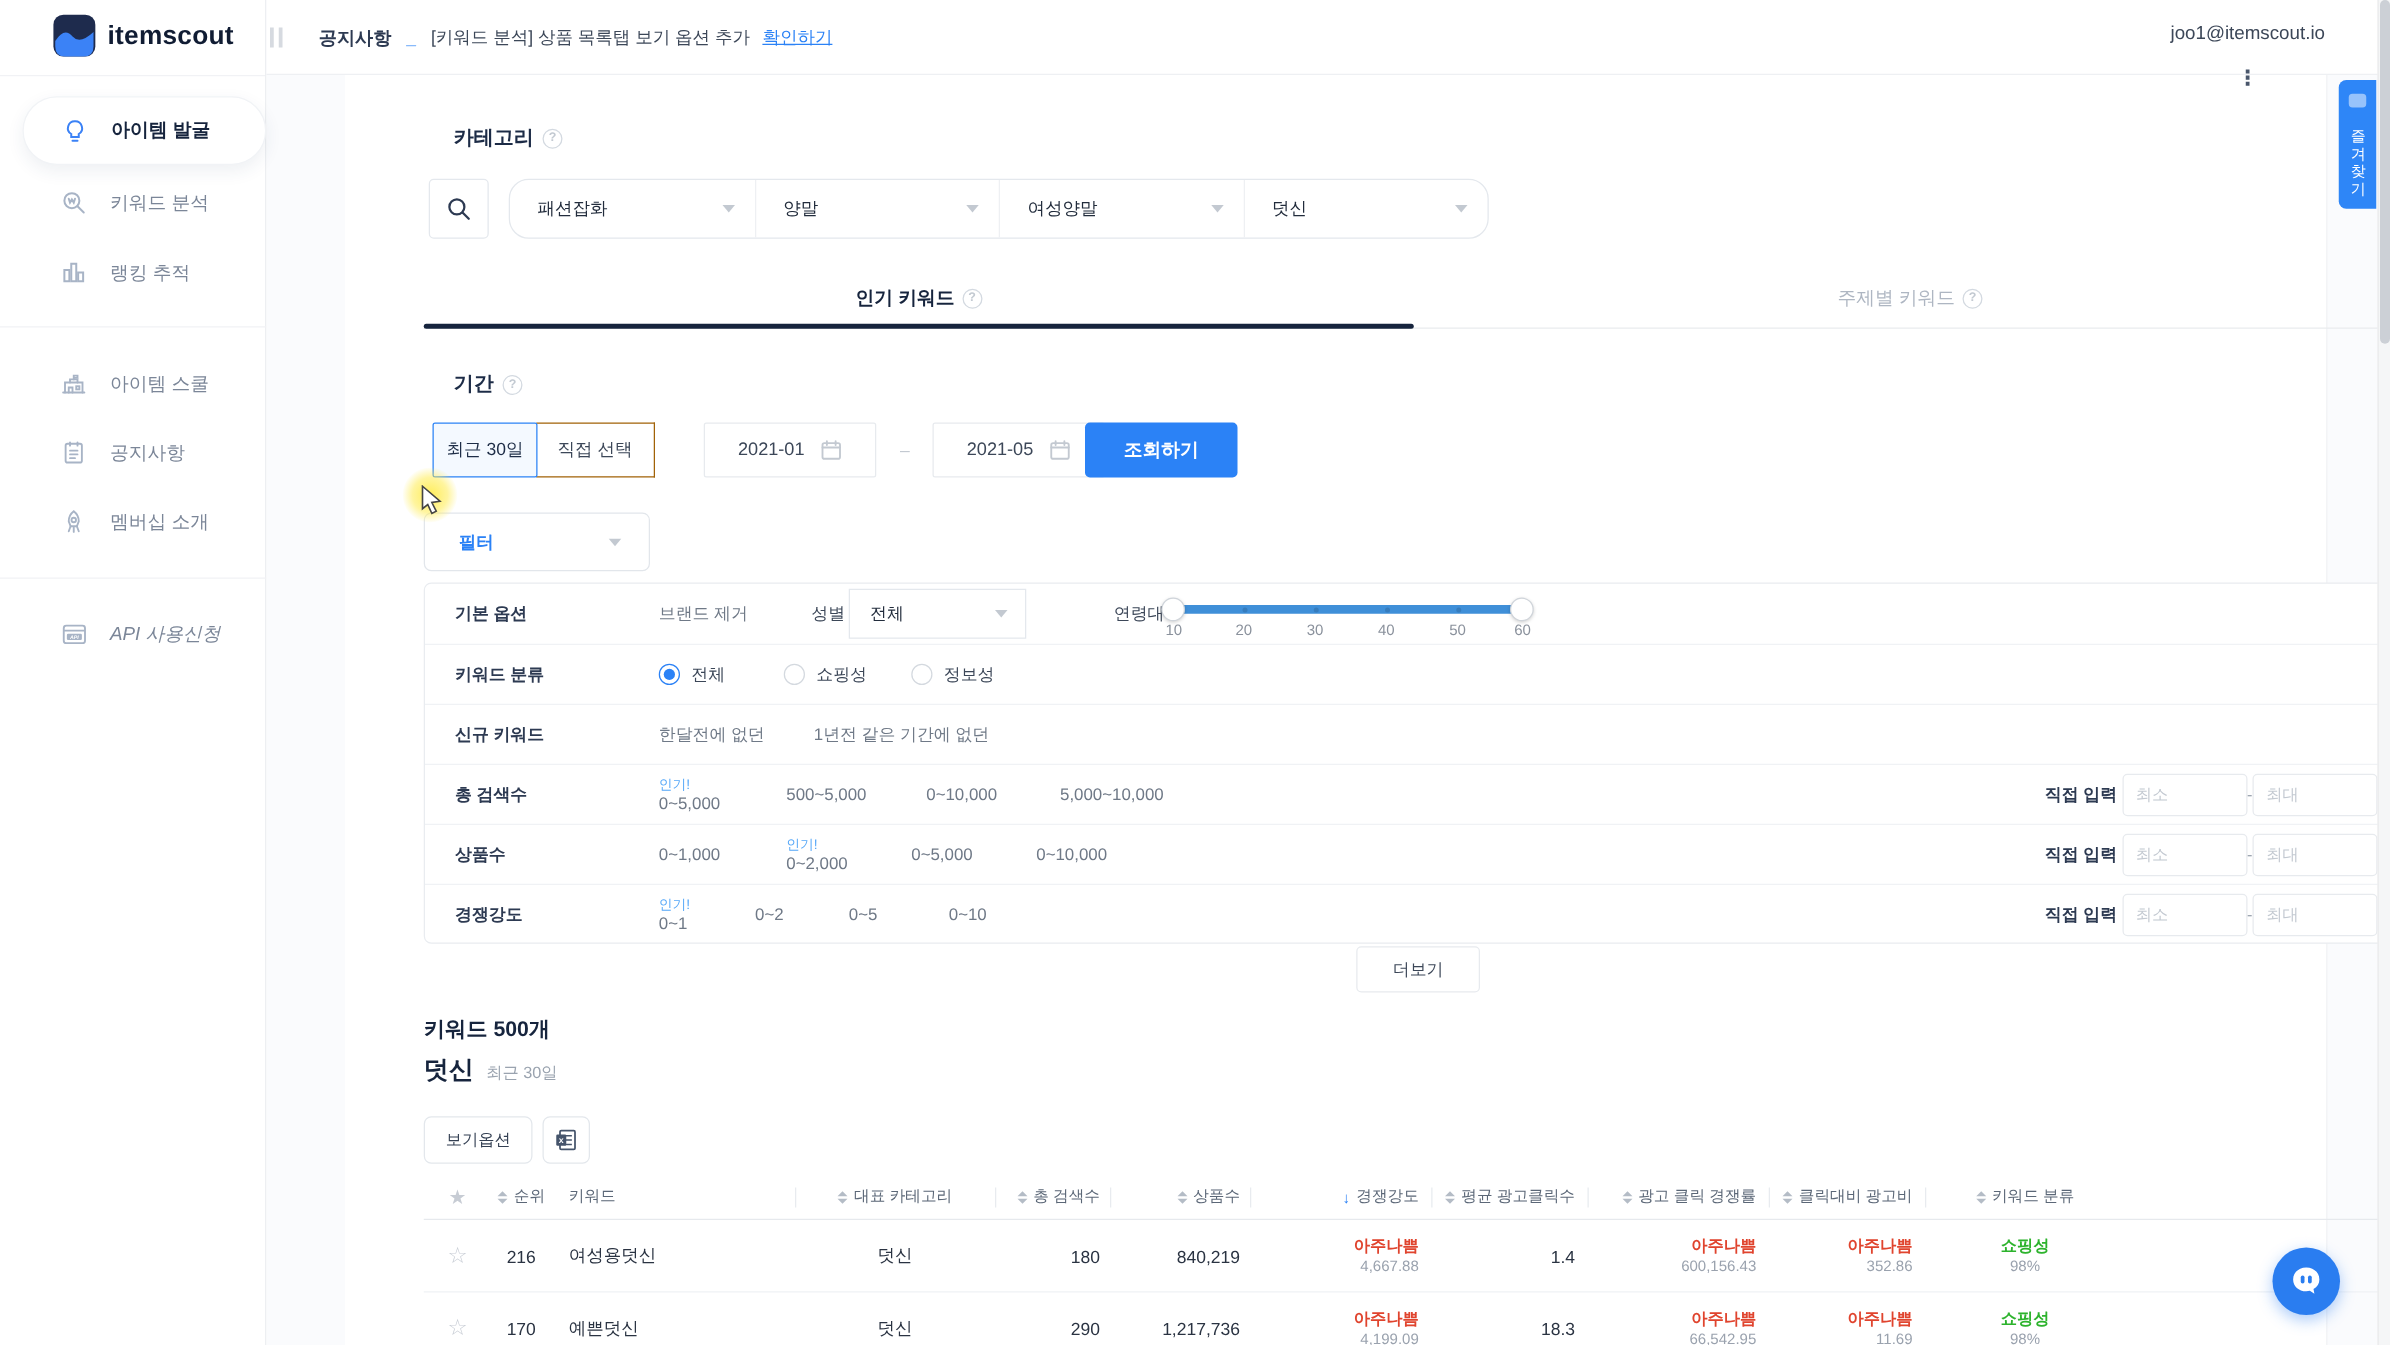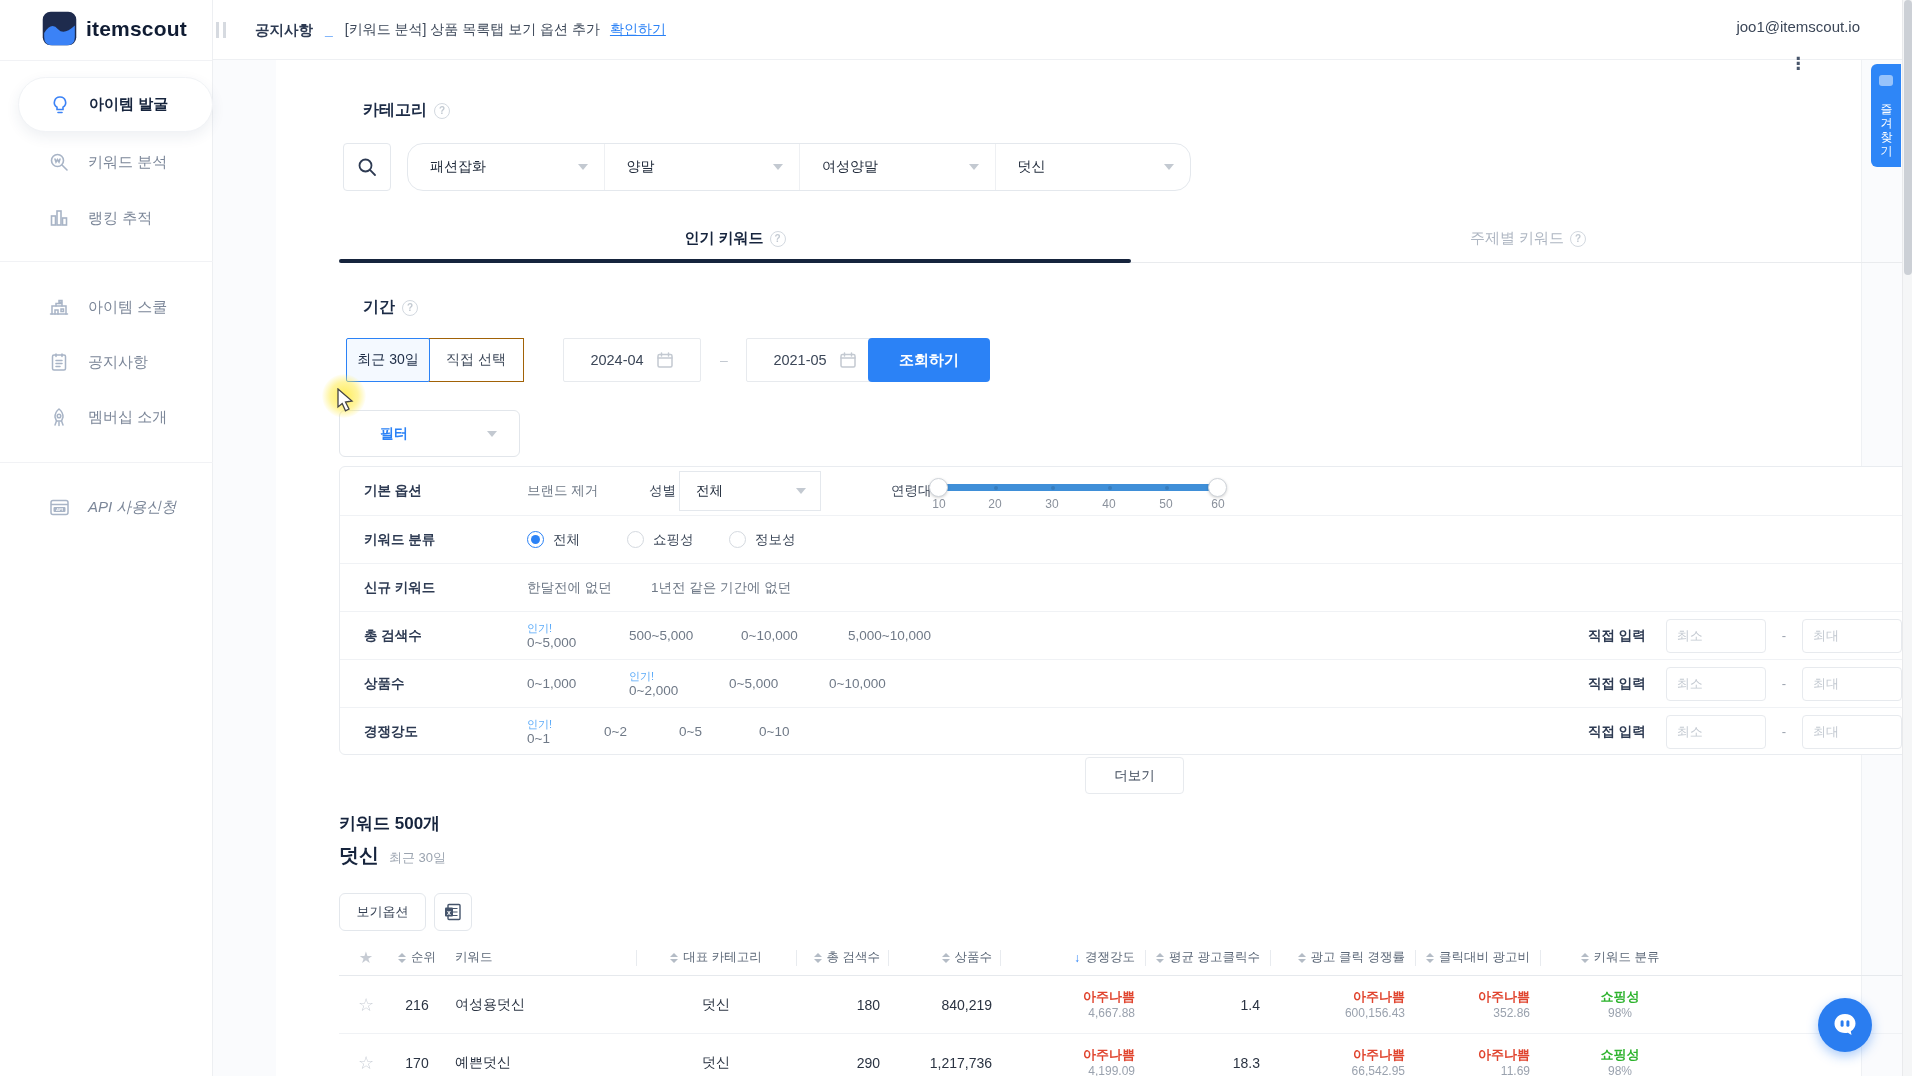--- a/index.html
+++ b/index.html
@@ -57,41 +57,41 @@
   .quick-30 { left:70px; width:84px; border:1px solid #2b82f6; background:#f4f9ff; color:#1e2d47; z-index:2; border-radius:2px; }
   .quick-custom { left:153px; width:95px; border-left:none; }
   .date-box { position:absolute; top:278px; width:138px; height:44px; border:1px solid #e7eaee; border-radius:2px; background:#fff; display:flex; align-items:center; justify-content:center; gap:12px; font-size:14.5px; color:#3c4758; cursor:pointer; }
   .date-sep { position:absolute; left:433px; top:278px; width:30px; height:44px; display:flex; align-items:center; justify-content:center; color:#c3c9d1; font-size:14px; }
   .search-submit { position:absolute; left:592px; top:278px; width:122px; height:44px; background:#2b82f6; border-radius:4px; color:#fff; font-size:15px; font-weight:bold; }
 
   .cursor-fx { position:absolute; left:46px; top:314px; width:52px; height:52px; pointer-events:none; z-index:9; }
   .cursor-glow { position:absolute; left:0; top:0; width:44px; height:44px; border-radius:50%; background:radial-gradient(circle, rgba(255,236,80,.95) 0%, rgba(255,236,80,.55) 45%, rgba(255,236,80,0) 72%); }
   .cursor-arrow { position:absolute; left:14px; top:14px; }
 
-  .filter-dd { position:absolute; left:63px; top:350px; width:181px; height:47px; border:1px solid #e2e6eb; border-radius:6px; background:#fff; display:flex; align-items:center; padding-left:40px; font-size:14px; font-weight:bold; color:#2b82f6; cursor:pointer; }
+  .filter-dd { position:absolute; left:63px; top:350px; width:181px; height:47px; border:1px solid #e2e6eb; border-radius:6px; background:#fff; display:flex; align-items:center; padding-left:27px; font-size:14px; font-weight:bold; color:#2b82f6; cursor:pointer; }
 
   .filter-panel { position:absolute; left:63px; top:406px; width:1586px; height:289px; border:1px solid #e9ecf0; border-radius:6px; background:#fff; }
   .f-row { position:absolute; left:0; width:1584px; height:48px; }
   .f-row + .f-row { border-top:1px solid #f0f2f5; }
   .f-label { position:absolute; left:24px; top:0; height:100%; display:flex; align-items:center; font-size:13.5px; font-weight:bold; color:#2d3a52; }
   .f-opt { position:absolute; font-size:13.5px; color:#6f7987; cursor:pointer; }
   .f-opt-c { top:0; height:100%; display:flex; align-items:center; }
   .pop-wrap { display:flex; flex-direction:column; justify-content:center; height:100%; }
   .pop-badge { font-size:11px; color:#57a8f8; height:13px; line-height:13px; }
   .gender-select { position:absolute; left:339px; top:4px; width:142px; height:40px; border:1px solid #e4e8ed; background:#fff; display:flex; align-items:center; padding-left:16px; font-size:13.5px; color:#222c3c; cursor:pointer; }
   .slider-wrap { position:absolute; left:589px; top:0; width:298px; height:48px; }
   .slider-track { position:absolute; left:9px; right:9px; top:17px; height:7px; background:#3f8fd8; border-radius:4px; }
   .slider-dot { position:absolute; top:19px; width:4px; height:4px; border-radius:50%; background:#2f6da8; opacity:.55; }
   .slider-handle { position:absolute; top:11px; width:19px; height:19px; border-radius:50%; background:#fff; border:1px solid #cfd4da; box-shadow:0 1px 3px rgba(0,0,0,.18); cursor:pointer; }
   .slider-tick { position:absolute; top:30px; transform:translateX(-50%); font-size:12px; color:#8a919c; }
   .radio { width:17px; height:17px; border-radius:50%; border:1px solid #d4d9df; background:#fff; display:inline-block; vertical-align:middle; }
   .radio.on { border:1px solid #2b82f6; position:relative; }
   .radio.on::after { content:""; position:absolute; left:3px; top:3px; width:9px; height:9px; border-radius:50%; background:#2b82f6; }
   .radio-opt { position:absolute; top:0; height:100%; display:flex; align-items:center; gap:9px; font-size:13.5px; color:#3c4758; cursor:pointer; }
-  .direct { position:absolute; right:22px; top:0; height:100%; display:flex; align-items:center; gap:16px; }
+  .direct { position:absolute; right:22px; top:0; height:100%; display:flex; align-items:center; gap:0; }
   .direct-label { font-size:13.5px; font-weight:bold; color:#2d3a52; margin-right:4px; }
   .direct input { width:100px; height:34px; border:1px solid #e7eaee; border-radius:4px; padding-left:10px; font-size:13px; color:#3c4758; font-family:inherit; outline:none; }
   .direct input::placeholder { color:#c3c9d1; }
   .direct .dash { color:#9aa2ae; font-size:13px; }
 
   .more-btn { position:absolute; left:809px; top:697px; width:99px; height:37px; border:1px solid #e7eaee; border-radius:4px; font-size:13.5px; color:#3c4758; }
 
   .result-count { position:absolute; left:63px; top:752px; font-size:17px; font-weight:bold; color:#16243d; }
   .result-kw-line { position:absolute; left:63px; top:782px; display:flex; align-items:baseline; gap:10px; }
   .result-kw { font-size:20px; font-weight:bold; color:#16243d; }
@@ -293,21 +293,21 @@
       <div class="tab-underline"></div>
     </div>
 
     <div class="sec-title" style="left:87px; top:237px;">
       <span>기간</span>
       <span class="q-icon">?</span>
     </div>
     <div class="btn quick-btn quick-30">최근 30일</div>
     <div class="btn quick-btn quick-custom">직접 선택</div>
     <div class="date-box" style="left:287px;">
-      <span>2024-04</span>
+      <span>2021-01</span>
       <svg width="18" height="18" viewBox="0 0 18 18" fill="none" stroke="#c3c9d1" stroke-width="1.5" stroke-linecap="round">
         <rect x="2" y="3.5" width="14" height="12.5" rx="1.5"></rect>
           <path d="M5.5 2 v3 M12.5 2 v3 M2 7 h14"></path>
       </svg>
     </div>
     <div class="date-sep">–</div>
     <div class="date-box" style="left:470px;">
       <span>2021-05</span>
       <svg width="18" height="18" viewBox="0 0 18 18" fill="none" stroke="#c3c9d1" stroke-width="1.5" stroke-linecap="round">
         <rect x="2" y="3.5" width="14" height="12.5" rx="1.5"></rect>

